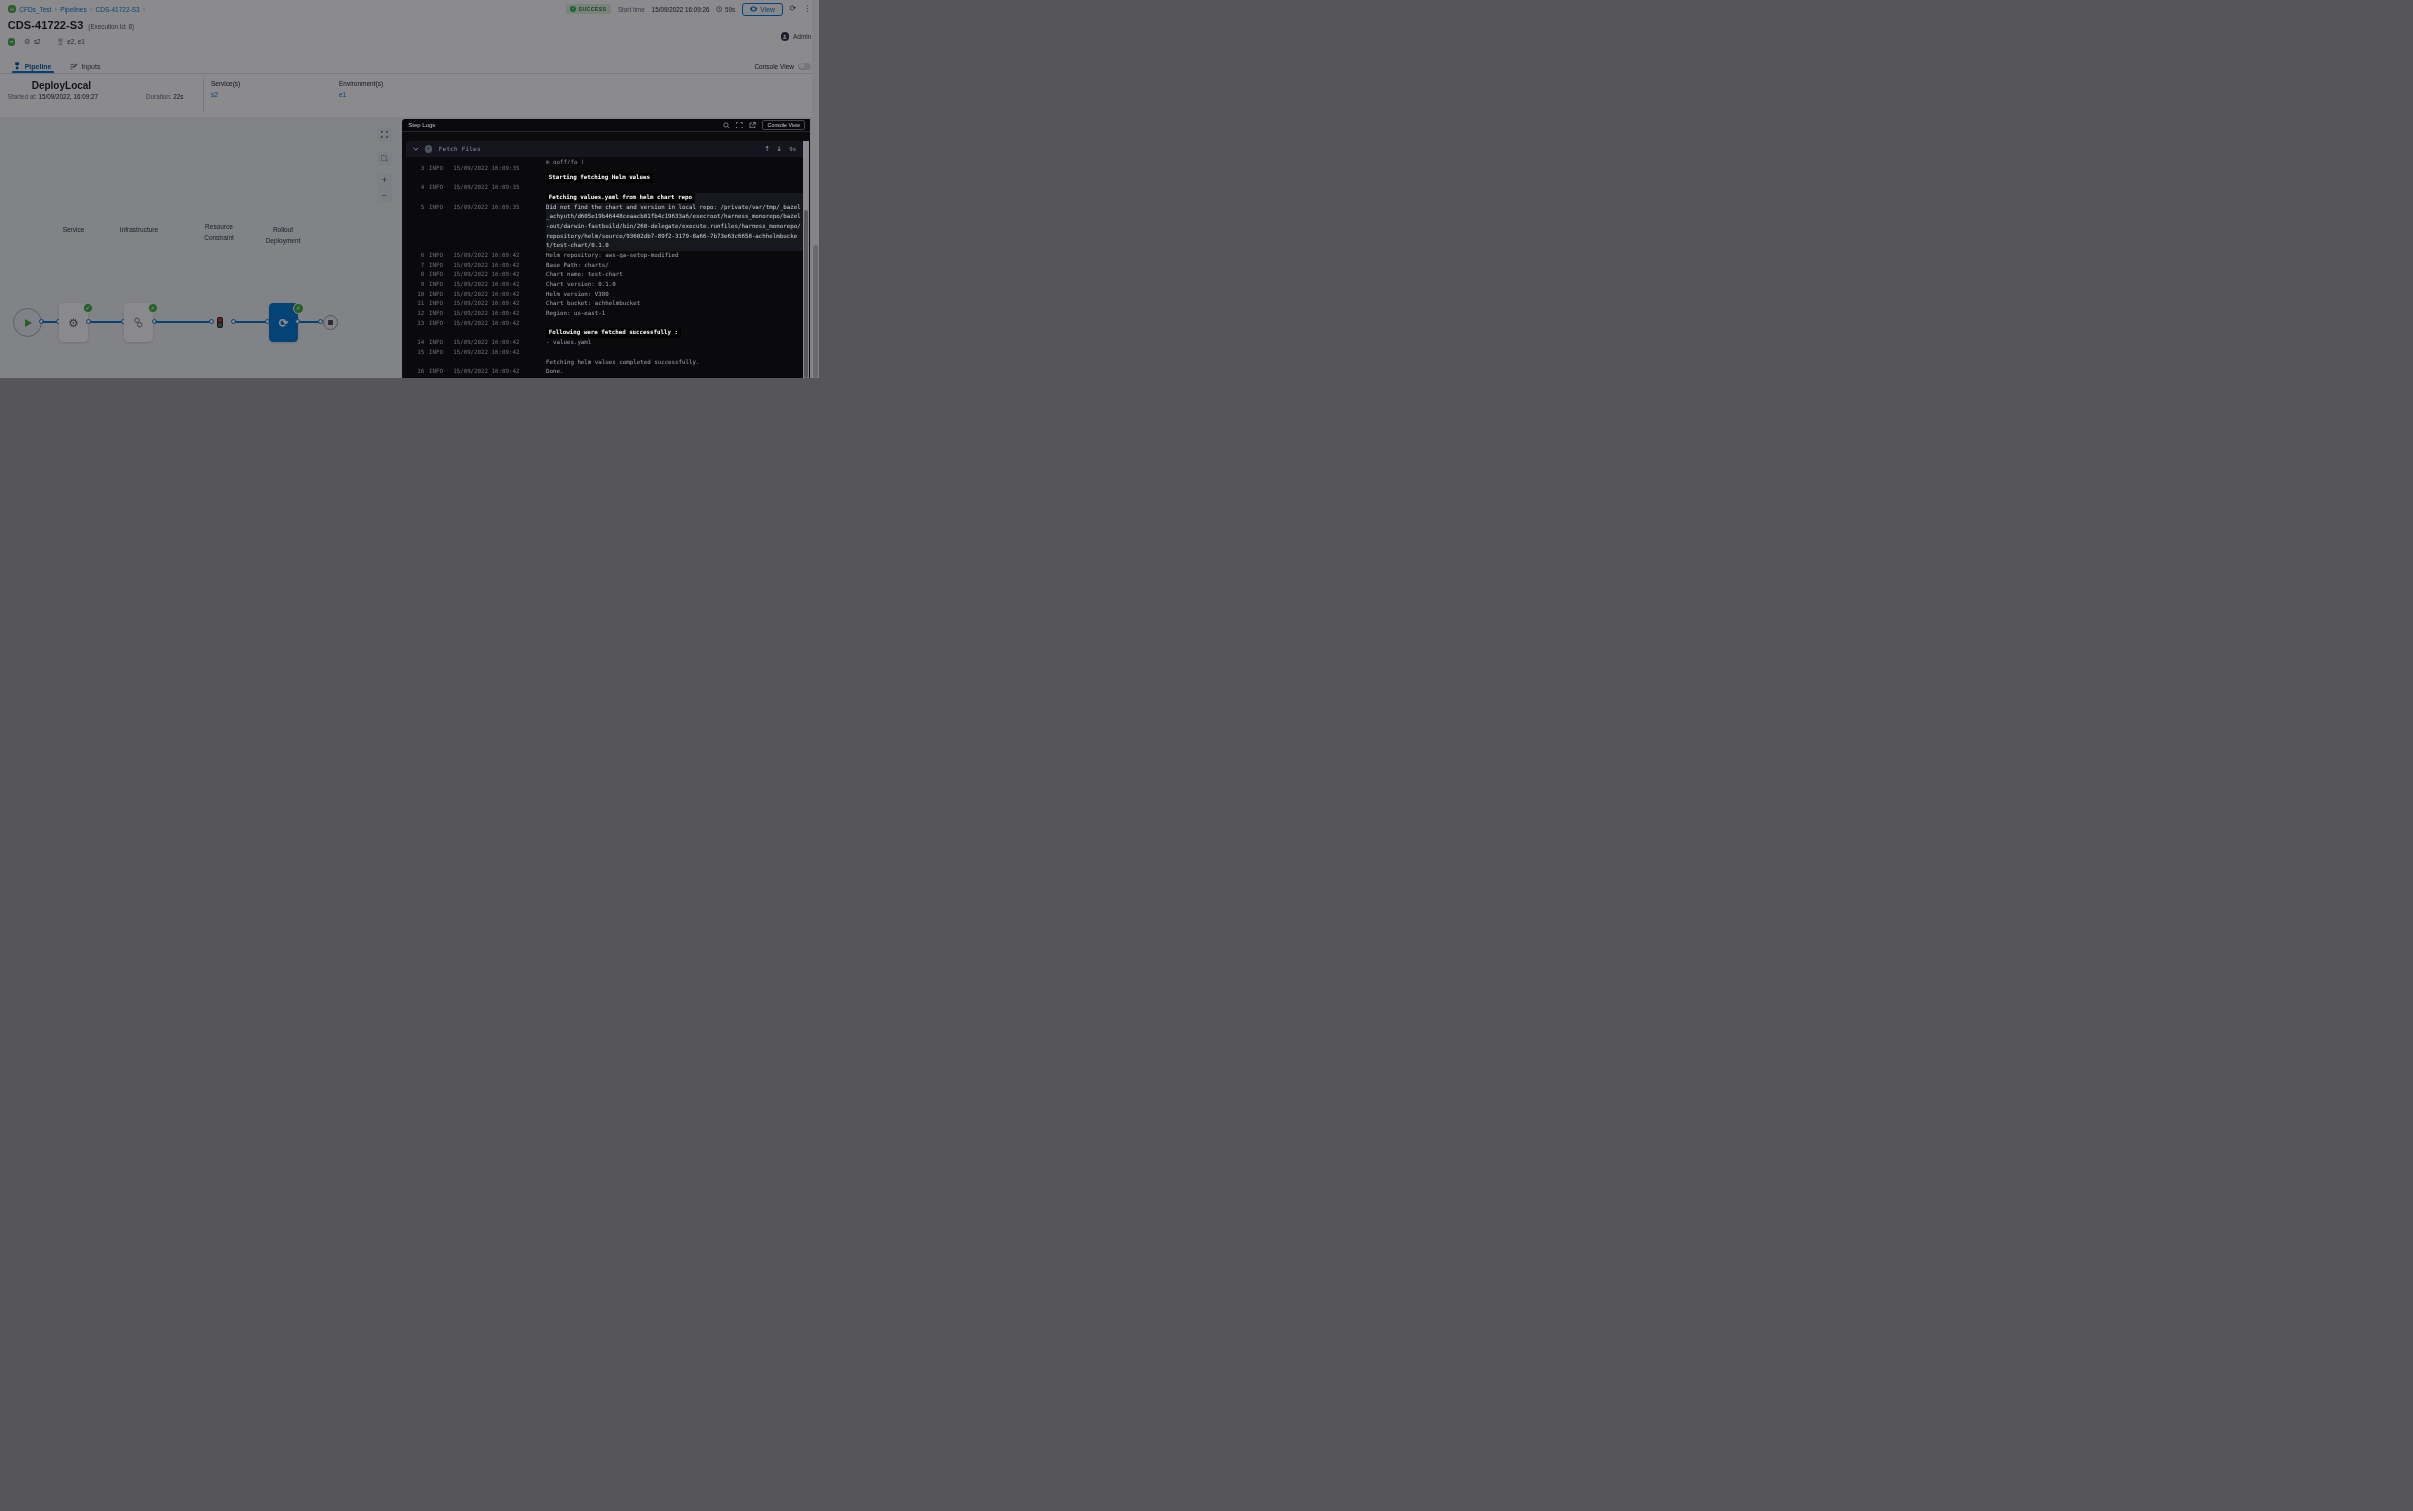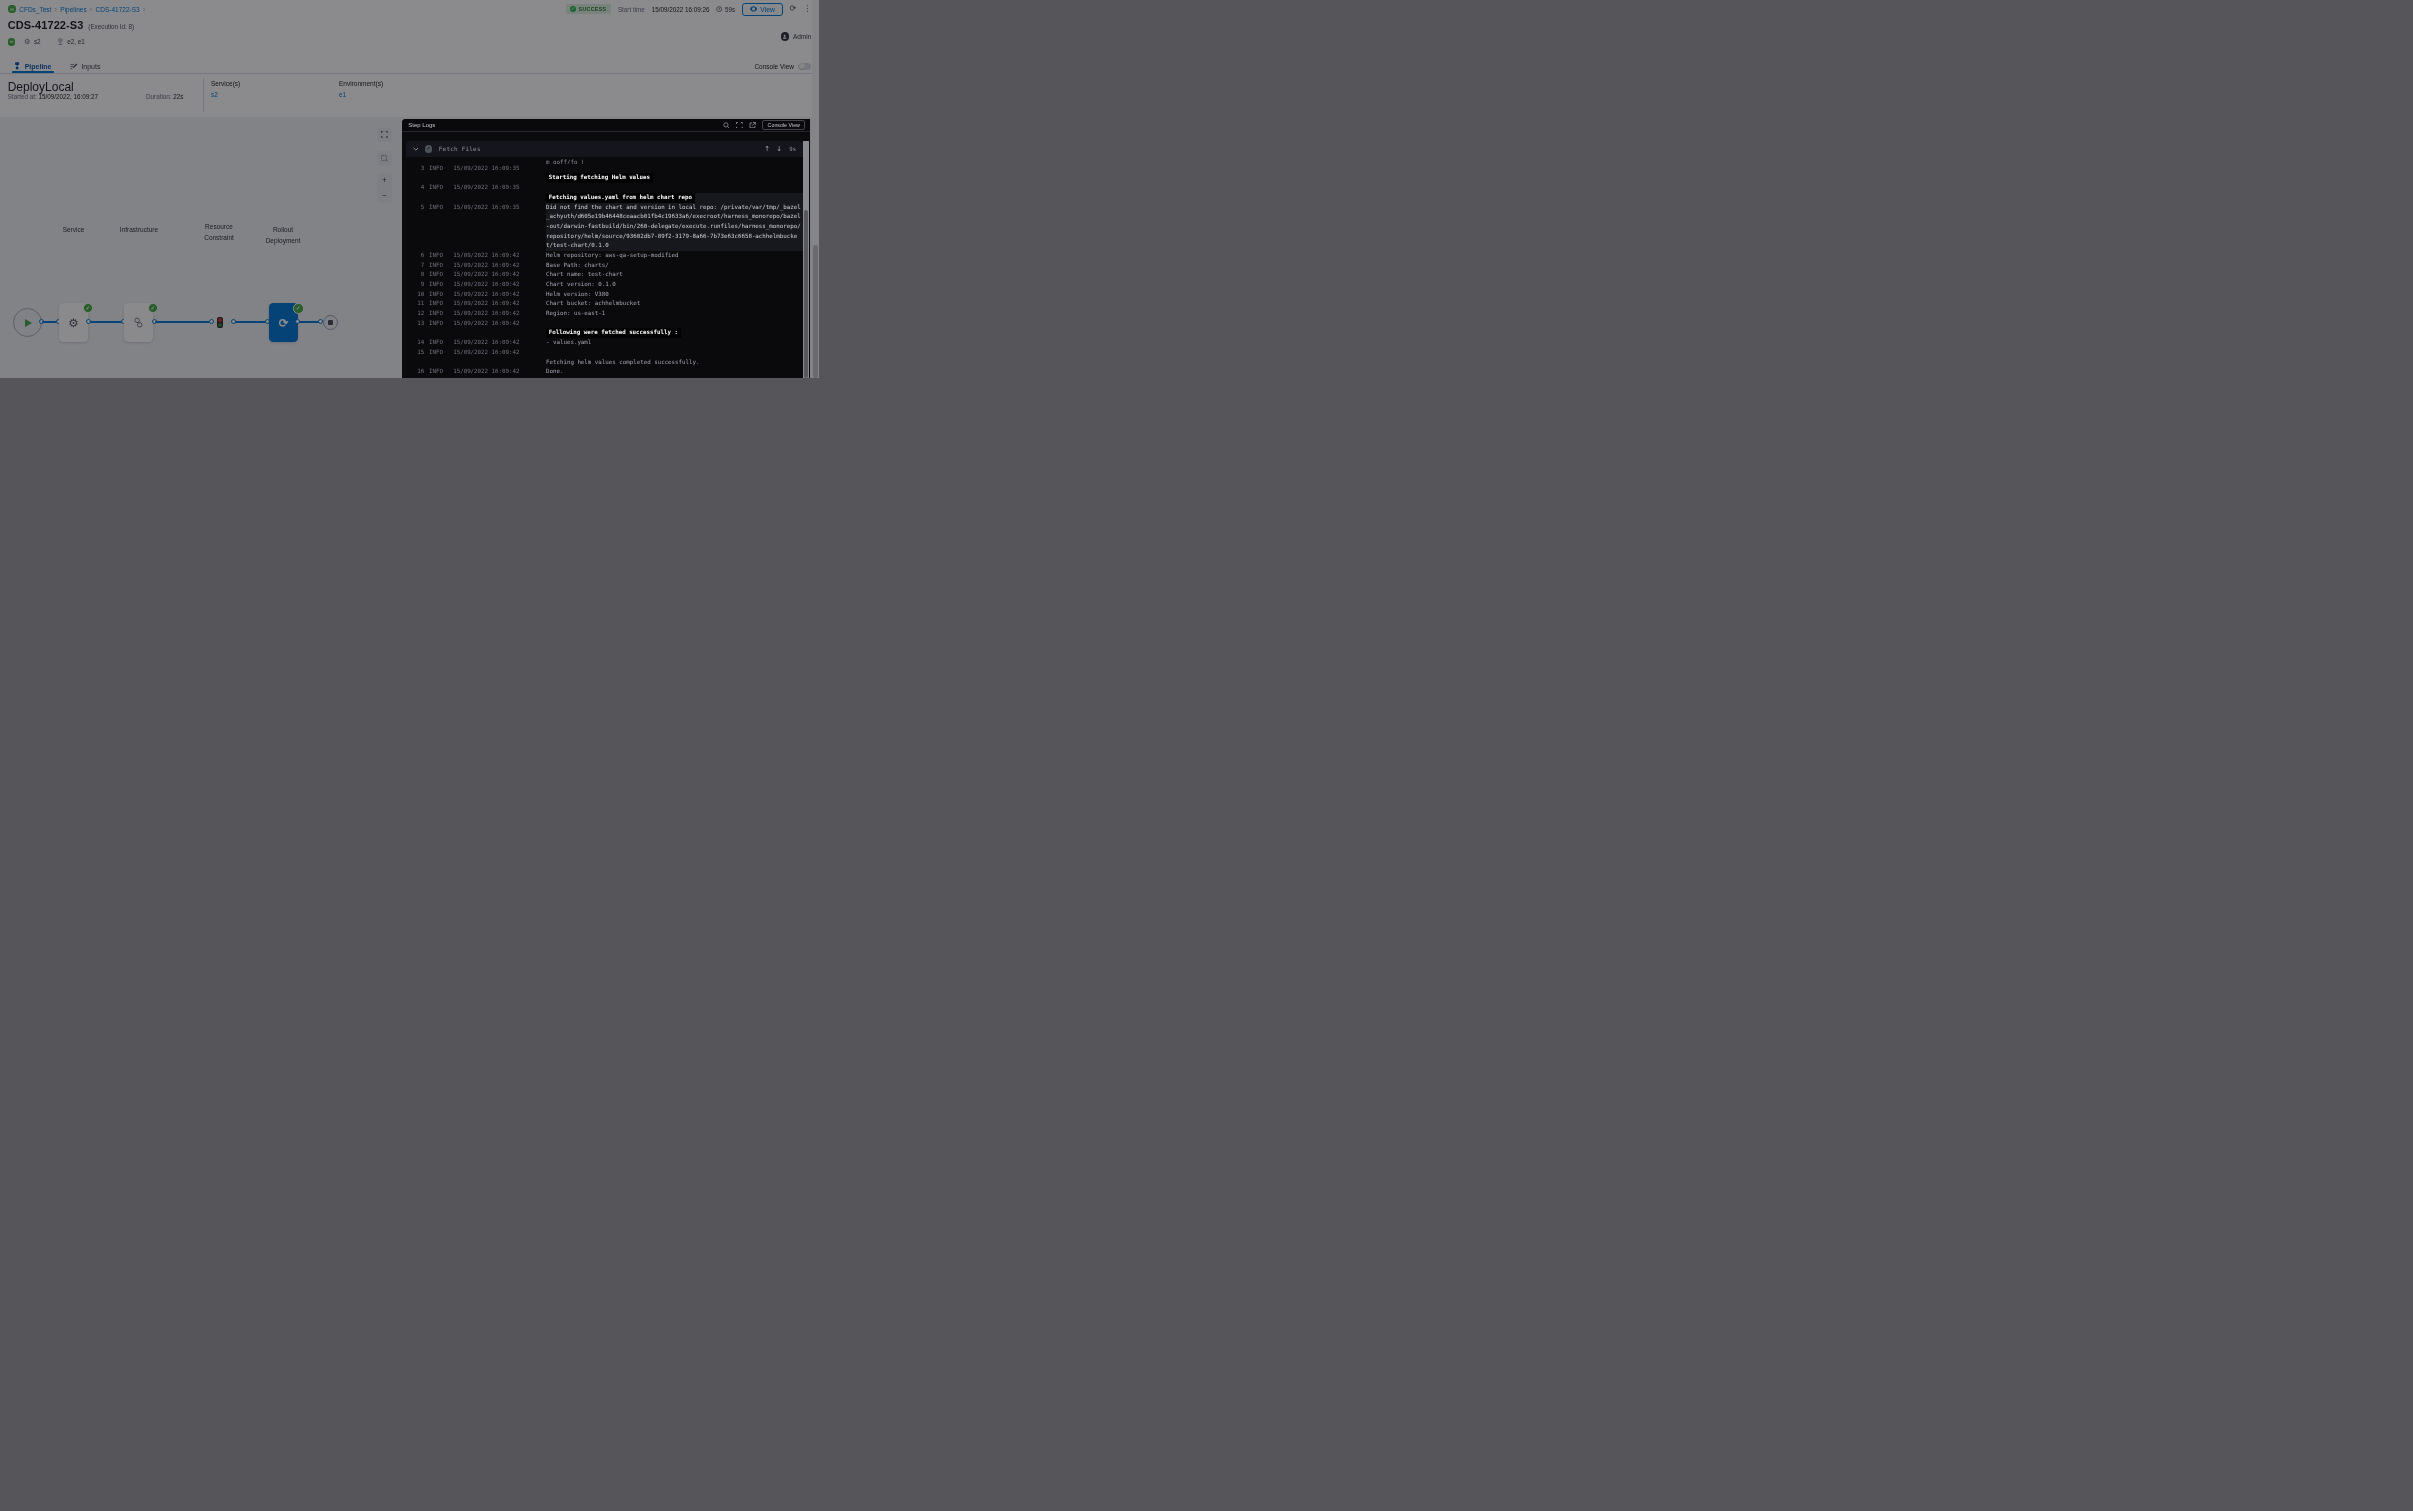--- a/index.html
+++ b/index.html
@@ -48,21 +48,21 @@
   .tab.active .tab-underline { position:absolute; left:-2.9px; right:-2.9px; bottom:0; height:1.4px;
          background:#0278d5; border-radius:1px 1px 0 0; }
   .consoleview { position:absolute; right:7.7px; display:flex; align-items:center; gap:4.3px;
                  color:#22222a; font-size:6.5px; }
   .toggle { width:13px; height:7.2px; background:#d9dae4; border-radius:3.9px; position:relative; cursor:pointer; }
   .toggle .knob { position:absolute; left:0.5px; top:0.5px; width:6.3px; height:6.3px; border-radius:50%;
                   background:#f4f4f8; box-shadow:0 0.5px 1px rgba(0,0,0,.25); }
 
   
   .stagebar { height:44px; border-bottom:0.5px solid #d9dae5; position:relative; background:#fff; padding:4.8px 7.7px; }
-  .stage-name { font-size:12px; font-weight:normal; color:#1b1b28; margin-top:1.9px; }
+  .stage-name { font-size:10px; font-weight:bold; color:#1b1b28; margin-top:1.9px;margin-left:24px; }
   .stage-times { position:absolute; left:7.7px; top:19.3px; font-size:6.3px; color:#6b6d85; }
   .stage-times b { color:#22222a; font-weight:normal; }
   .stage-duration { position:absolute; left:146px; top:19.3px; font-size:6.3px; color:#6b6d85; }
   .stage-duration b { color:#22222a; font-weight:normal; }
   .stage-divider { position:absolute; left:203px; top:4.8px; bottom:4.8px; width:0.5px; background:#d9dae5; }
   .svc-block { position:absolute; left:211px; top:6.8px; }
   .env-block { position:absolute; left:339px; top:6.8px; }
   .block-label { font-size:6.5px; color:#22222a; }
   .block-value { font-size:6.5px; color:#0278d5; margin-top:3.9px; cursor:pointer; }
 

